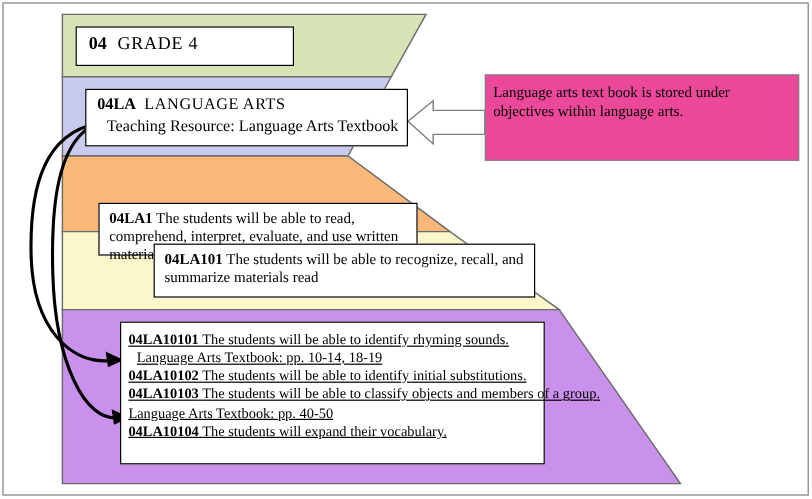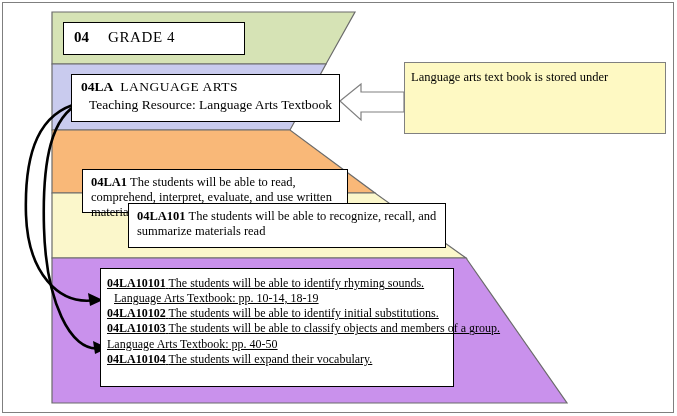--- a/index.html
+++ b/index.html
@@ -39,21 +39,21 @@
   .tier-grade {
     left: 63px;
     top: 22px;
     width: 182px;
     height: 33px;
     font-size: 15px;
     padding: 6px 0 0 10px;
   }
   .tier-grade .name {
     letter-spacing: 0.6px;
-    margin-left: 19px;
+    margin-left: 9px;
   }
   .tier-la {
     left: 71px;
     top: 74px;
     width: 269px;
     height: 48px;
     font-size: 13.5px;
     padding: 4px 0 0 9px;
   }
   .tier-la .sub {
@@ -99,21 +99,21 @@
   }
   .tier-la101xx .line.indent {
     padding-left: 7px;
   }
   .callout-box {
     position: absolute;
     left: 404px;
     top: 62px;
     width: 262px;
     height: 72px;
-    background: #fef9c3;
+    background: #ec4899;
     border: 1px solid #808080;
     box-sizing: border-box;
     font-size: 12.5px;
     line-height: 1.3;
     padding: 6px 5px 0 6px;
     color: #000000;
   }
   .page-border {
     position: absolute;
     left: 2px;
@@ -195,15 +195,16 @@
       <span>Language Arts Textbook: pp. 40-50</span>
     </div>
     <div class="line">
       <span class="code">04LA10104</span>
       <span>The students will expand their vocabulary.</span>
     </div>
   </div>
 
   <div class="callout-box">
     <div>Language arts text book is stored under</div>
+    <div>objectives within language arts.</div>
   </div>
 
 </div>
 
 </body></html>

